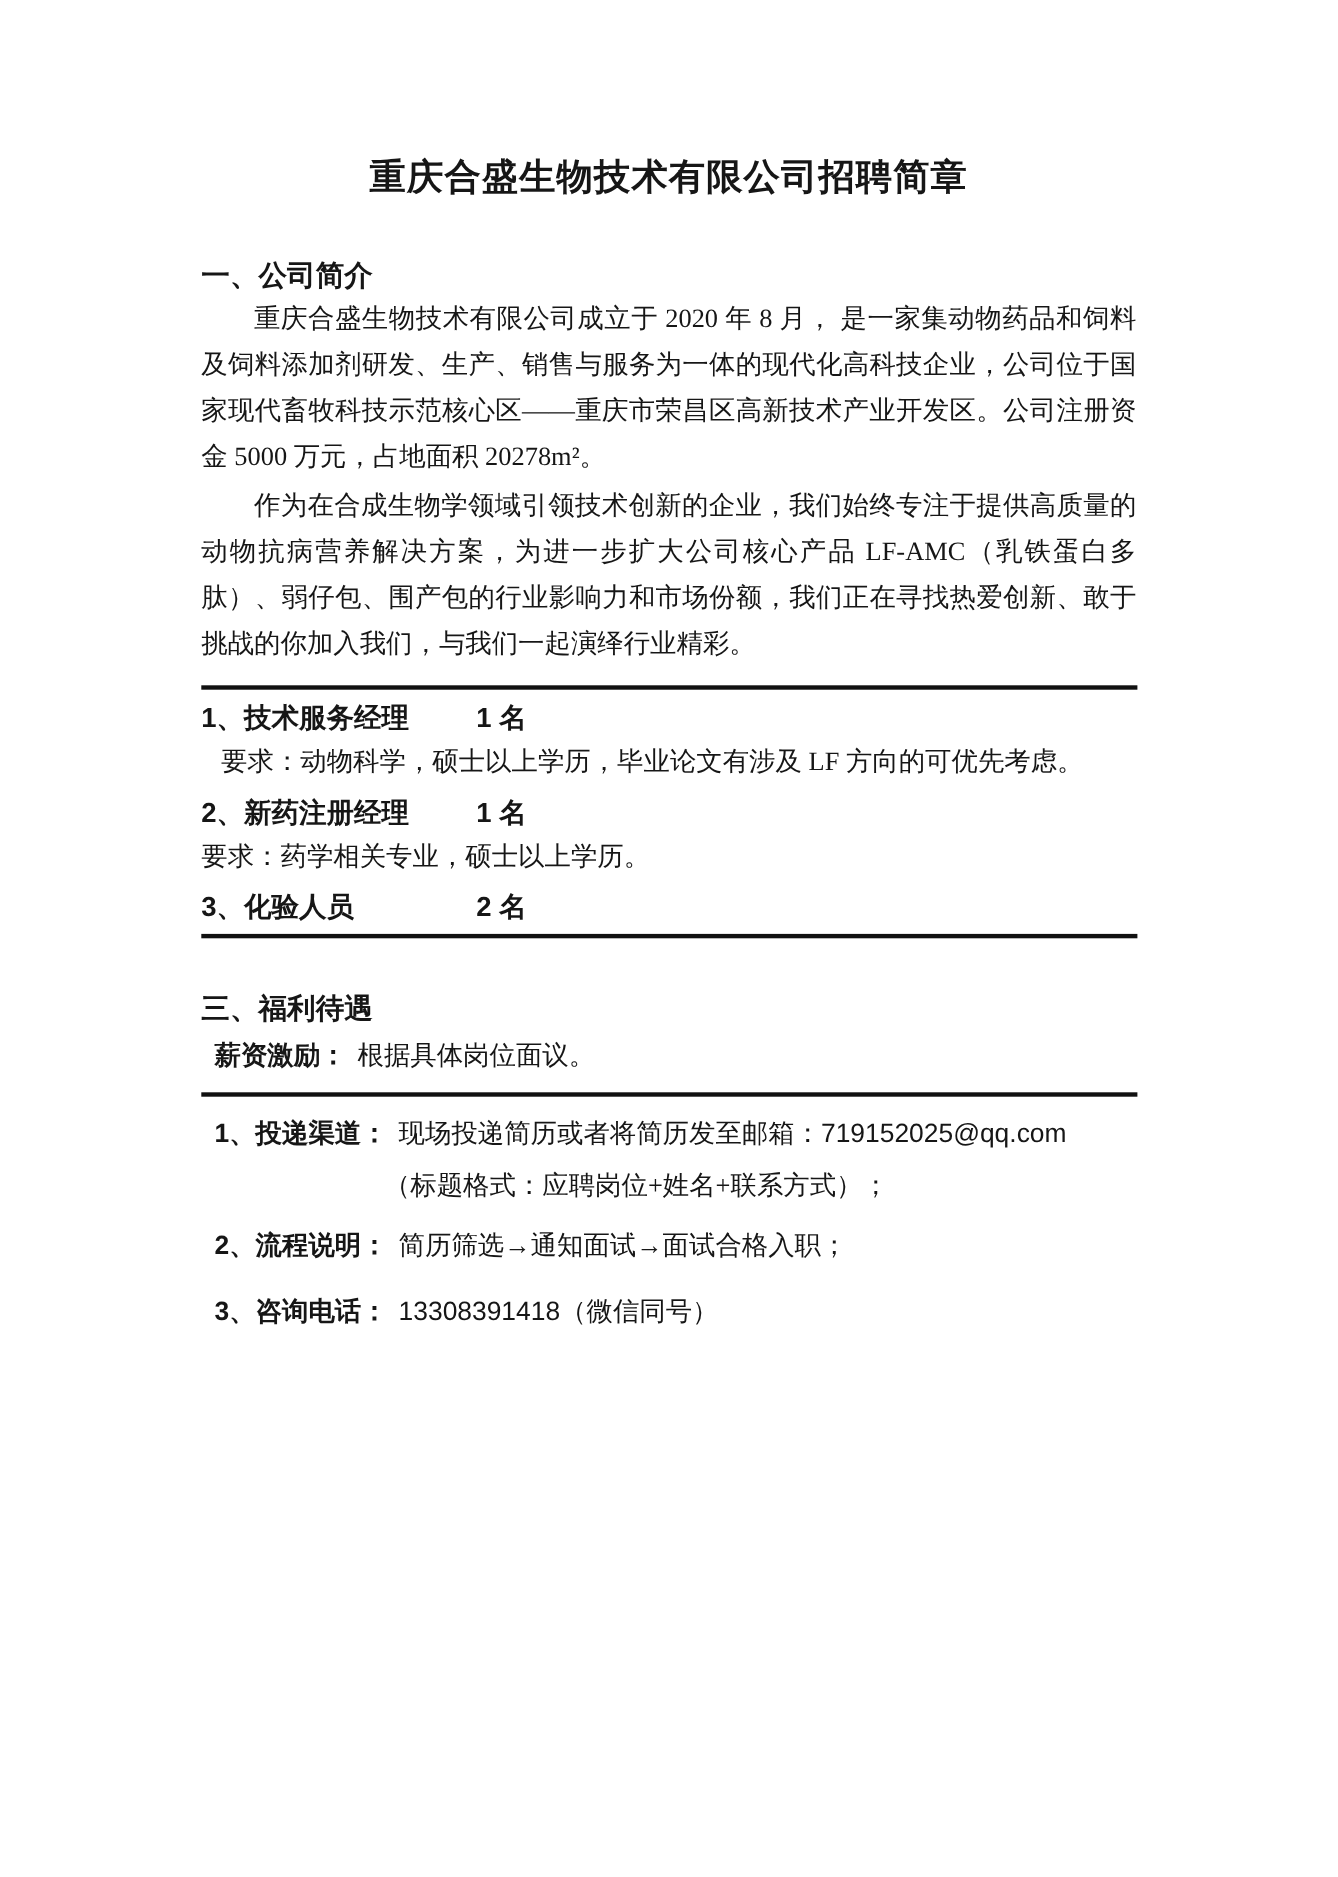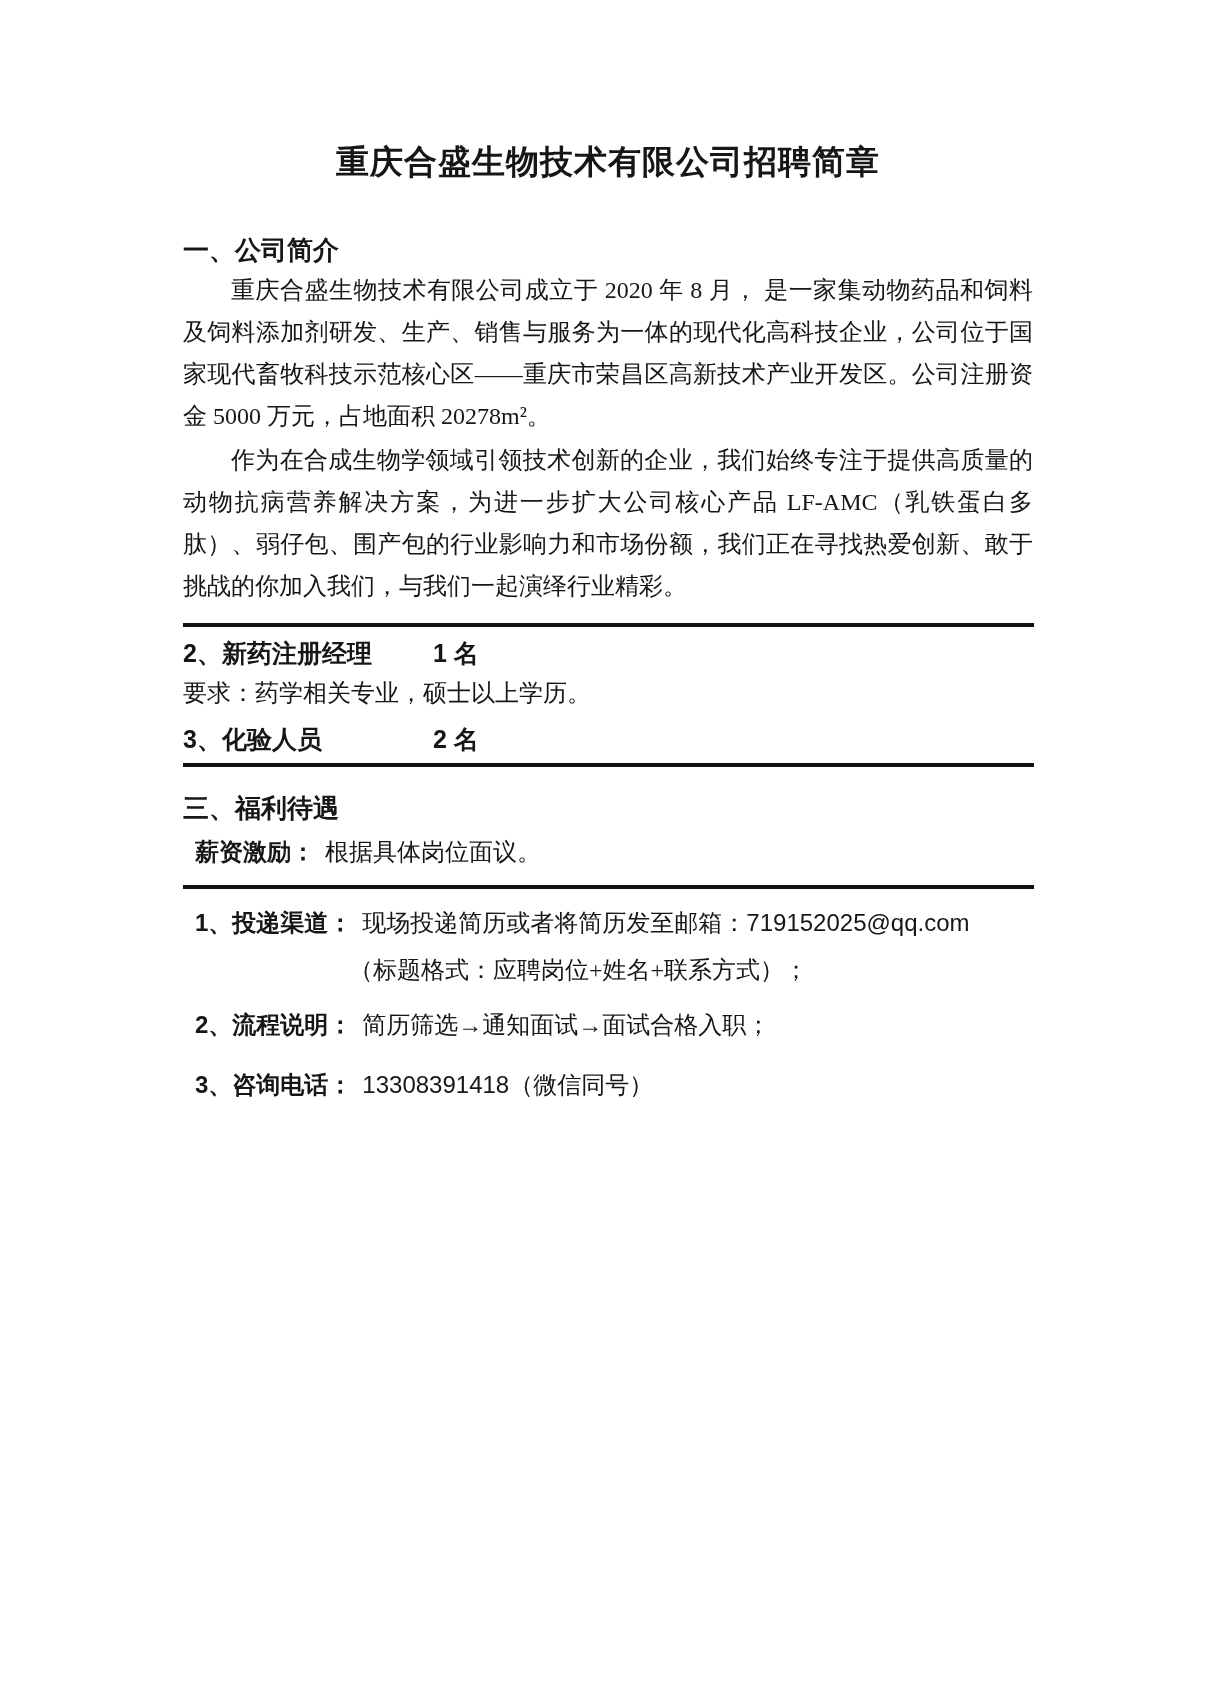--- a/index.html
+++ b/index.html
@@ -30,21 +30,21 @@
   }
   h2.sec-heading {
     margin: 0;
     font-size: 26px;
     line-height: 34px;
     font-weight: bold;
     font-family: "Liberation Sans", "DejaVu Sans", sans-serif;
   }
   #h-intro     { margin-top: 48px; }
   #h-positions { margin-top: 50px; }
-  #h-benefits  { margin-top: 24px; }
+  #h-benefits  { margin-top: 46px; }
   #h-process   { margin-top: 46px; }
 
   .body-para {
     margin: 2px 0 0 0;
     font-size: 24px;
     line-height: 42px;
     text-align: justify;
     text-indent: 2em;
   }
   .divider {
@@ -107,20 +107,24 @@
 
     <h1 class="doc-title">重庆合盛生物技术有限公司招聘简章</h1>
 
     <h2 class="sec-heading" id="h-intro">一、公司简介</h2>
     <p class="body-para">重庆合盛生物技术有限公司成立于 2020 年 8 月， 是一家集动物药品和饲料及饲料添加剂研发、生产、销售与服务为一体的现代化高科技企业，公司位于国家现代畜牧科技示范核心区——重庆市荣昌区高新技术产业开发区。公司注册资金 5000 万元，占地面积 20278m²。</p>
     <p class="body-para">作为在合成生物学领域引领技术创新的企业，我们始终专注于提供高质量的动物抗病营养解决方案，为进一步扩大公司核心产品 LF-AMC（乳铁蛋白多肽）、弱仔包、围产包的行业影响力和市场份额，我们正在寻找热爱创新、敢于挑战的你加入我们，与我们一起演绎行业精彩。</p>
 
     <hr class="divider" id="divider-1">
 
 
+    <div class="job-row">
+      <span class="job-name">1、技术服务经理</span><span class="job-count">1 名</span>
+    </div>
+    <p class="req indent-sm">要求：动物科学，硕士以上学历，毕业论文有涉及 LF 方向的可优先考虑。</p>
 
     <div class="job-row">
       <span class="job-name">2、新药注册经理</span><span class="job-count">1 名</span>
     </div>
     <p class="req">要求：药学相关专业，硕士以上学历。</p>
 
     <div class="job-row">
       <span class="job-name">3、化验人员</span><span class="job-count">2 名</span>
     </div>
 

